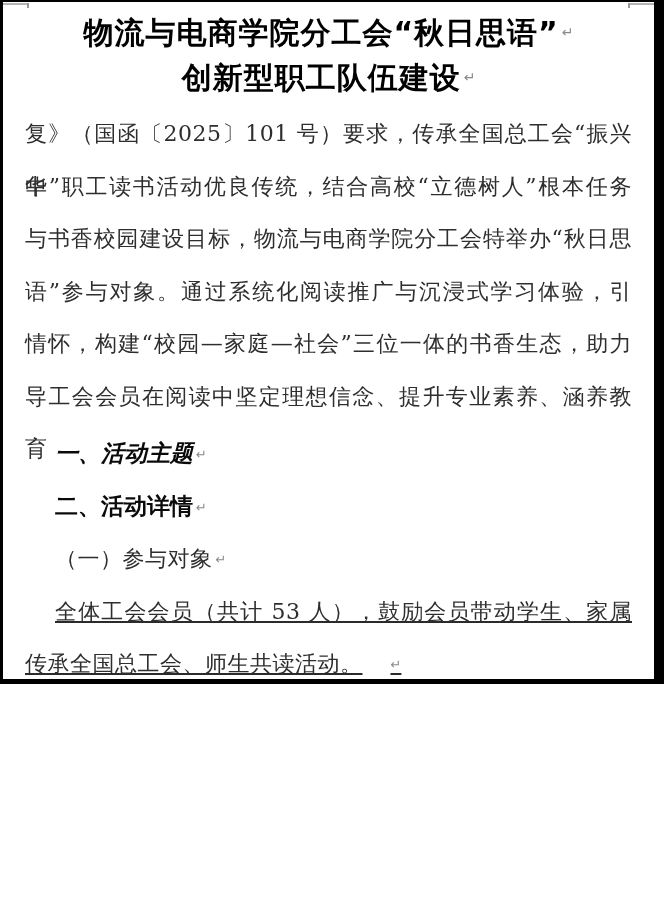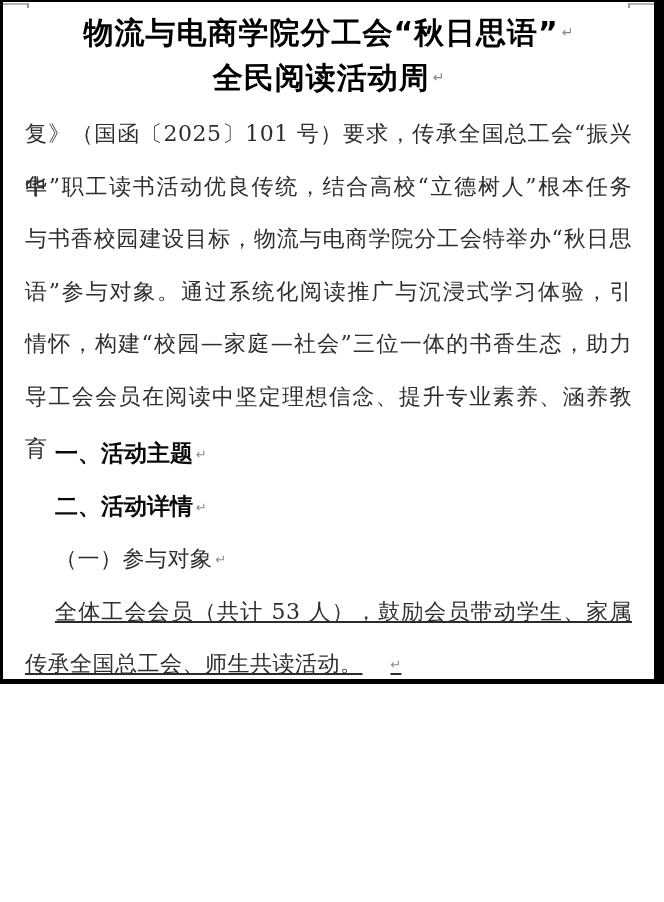--- a/index.html
+++ b/index.html
@@ -70,21 +70,21 @@
   .heading-line {
     font-family: "DejaVu Sans", sans-serif;
     font-weight: 700;
     font-size: 23px;
     line-height: 53px;
     height: 53px;
     padding-left: 30px;
     color: #0a0a0a;
     white-space: nowrap;
   }
-  .heading-line.first { margin-top: 4px; }
+  .heading-line.first { margin-top: 4px; font-style: italic; }
 
   .pmark {
     font-family: "DejaVu Sans", sans-serif;
     font-weight: 400;
     font-size: 13px;
     color: #8a8a8a;
     margin-left: 3px;
     vertical-align: 2px;
     letter-spacing: 0;
   }
@@ -102,21 +102,21 @@
   </div>
   <div class="crop-mark right">
     <span class="bar"></span>
     <span class="tick"></span>
   </div>
 
   <div class="content">
 
     <h1 class="doc-title">
       <div class="tline"><span>物流与电商学院分工会“秋日思语”</span><span class="pmark">↵</span></div>
-      <div class="tline"><span>全民阅读活动周</span><span class="pmark">↵</span></div>
+      <div class="tline"><span>创新型职工队伍建设</span><span class="pmark">↵</span></div>
     </h1>
 
     <div class="para">
       <div class="body-line just">复》（国函〔2025〕101 号）要求，传承全国总工会“振兴中</div>
       <div class="body-line just">华”职工读书活动优良传统，结合高校“立德树人”根本任务</div>
       <div class="body-line just">与书香校园建设目标，物流与电商学院分工会特举办“秋日思</div>
       <div class="body-line just">语”参与对象。通过系统化阅读推广与沉浸式学习体验，引</div>
       <div class="body-line just">情怀，构建“校园—家庭—社会”三位一体的书香生态，助力</div>
       <div class="body-line just">导工会会员在阅读中坚定理想信念、提升专业素养、涵养教育</div>
     </div>

